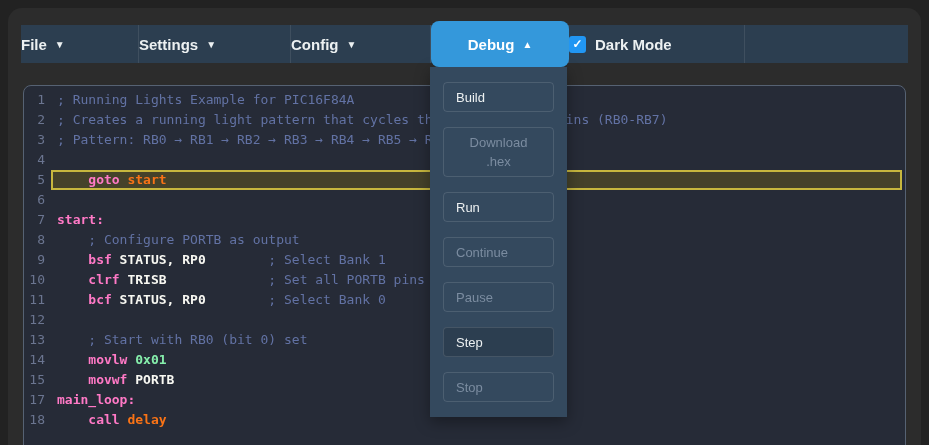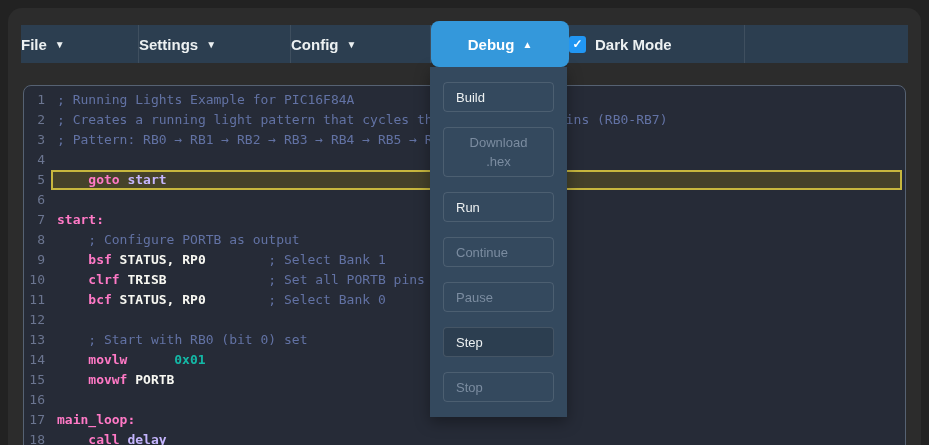--- a/index.html
+++ b/index.html
@@ -35,22 +35,22 @@
             background:#262b37; border:1px solid #566273; border-radius:8px;
             padding-top:4px; overflow:hidden;
             font-family:"DejaVu Sans Mono", monospace; font-size:13px; }
   .line { display:flex; height:20px; line-height:20px; }
   .ln { width:21px; text-align:right; color:#6b7590; flex:none; white-space:pre; }
   .codeln { flex:1; white-space:pre; padding-left:6px; margin:0 3px 0 6px; }
   .codeln.active { background:#45422a; outline:2px solid #c7b73e; outline-offset:-2px; }
   .tok-comment { color:#6272a4; }
   .tok-kw  { color:#ff79c6; font-weight:bold; }
   .tok-op  { color:#f8f8f2; font-weight:bold; }
-  .tok-num { color:#14b8a6; font-weight:bold;margin-left:39px; }
-  .tok-lbl { color:#c4b5fd; font-weight:bold; }
+  .tok-num { color:#86efac; font-weight:bold; }
+  .tok-lbl { color:#f97316; font-weight:bold; }
   .tok-plain { color:#f8f8f2; }
 
   
   .dropdown { position:absolute; left:430px; top:67px; width:137px;
               background:#34495e; z-index:4; padding:15px 13px;
               display:flex; flex-direction:column; gap:15px;
               box-shadow:0 5px 14px rgba(0,0,0,0.35); }
   .menu-btn { height:30px; background:transparent; border:1px solid rgba(255,255,255,0.12);
               border-radius:4px; color:#ecf0f1; font-family:"Liberation Sans", sans-serif;
               font-size:13px; text-align:left; padding:0 0 0 12px; cursor:pointer; }
@@ -147,24 +147,20 @@
         </div>
         <div class="line">
           <span class="ln">14</span>
           <span class="codeln"><span class="tok-plain">    </span><span class="tok-kw">movlw</span><span class="tok-plain"> </span><span class="tok-num">0x01</span></span>
         </div>
         <div class="line">
           <span class="ln">15</span>
           <span class="codeln"><span class="tok-plain">    </span><span class="tok-kw">movwf</span><span class="tok-op"> PORTB</span></span>
         </div>
         <div class="line">
-          <span class="ln">16</span>
-          <span class="codeln"></span>
-        </div>
-        <div class="line">
           <span class="ln">17</span>
           <span class="codeln"><span class="tok-kw">main_loop:</span></span>
         </div>
         <div class="line">
           <span class="ln">18</span>
           <span class="codeln"><span class="tok-plain">    </span><span class="tok-kw">call</span><span class="tok-plain"> </span><span class="tok-lbl">delay</span></span>
         </div>
       </div>
   </div>
 

